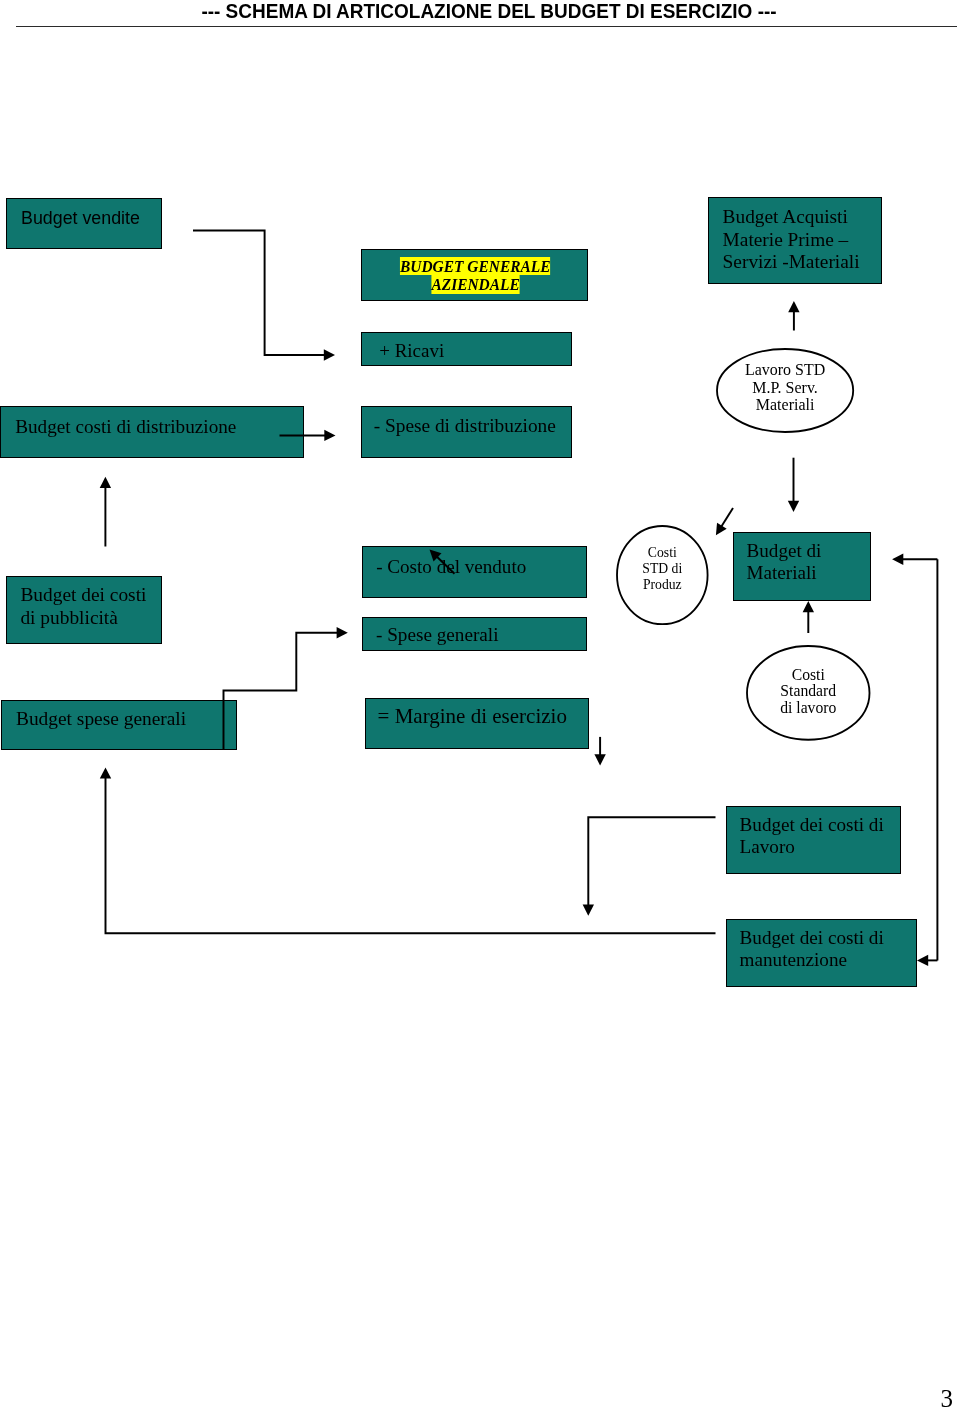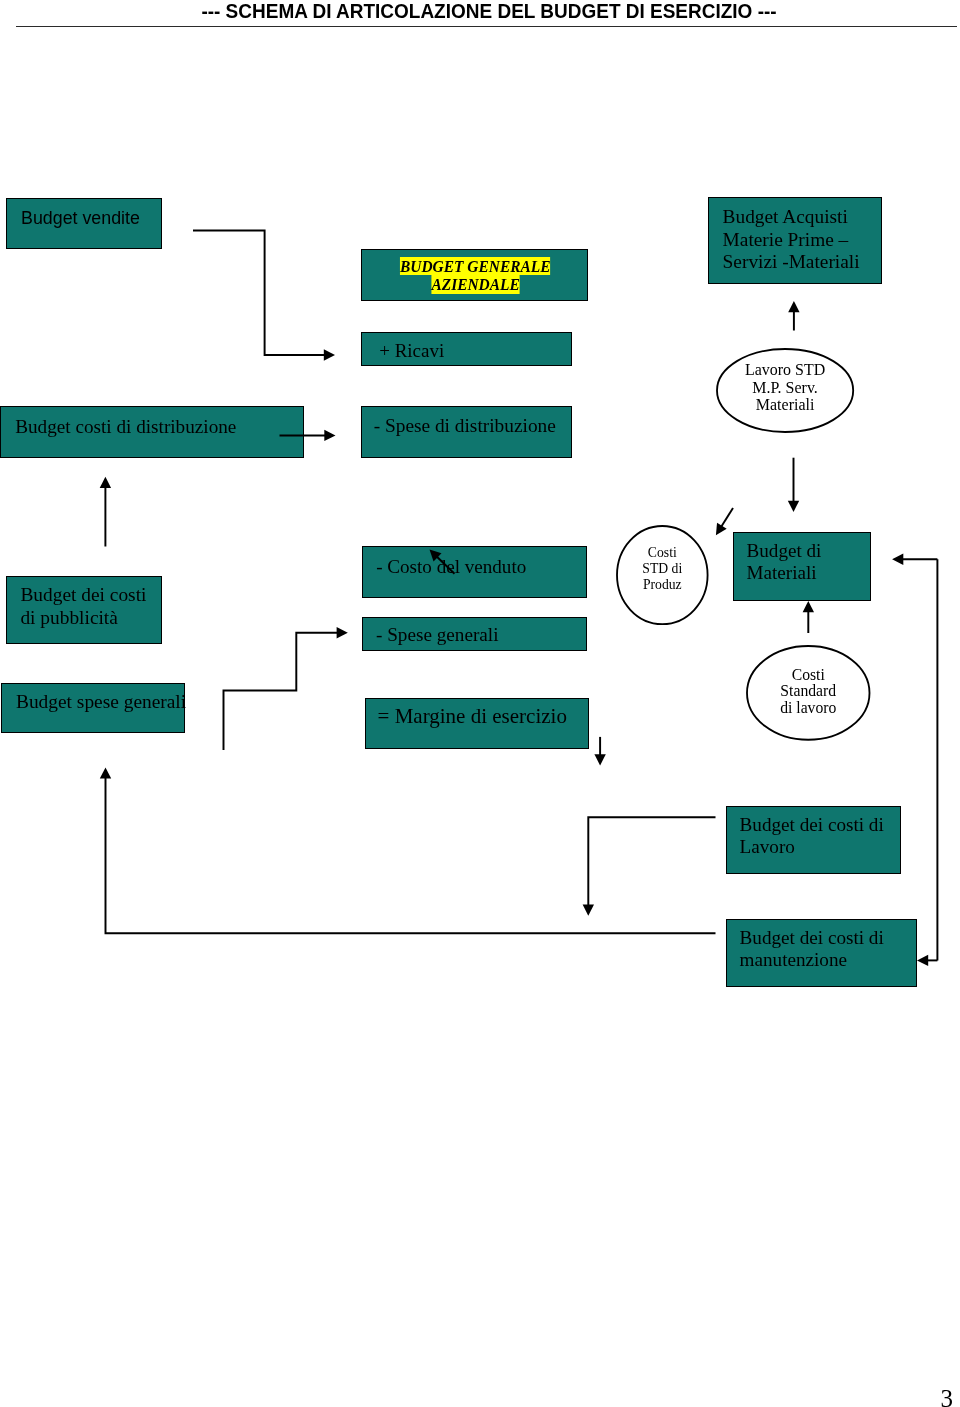--- a/index.html
+++ b/index.html
@@ -73,21 +73,21 @@
 
   #n-spesegen  {left:361.8px; top:616.6px; width:225px; height:34.4px;}
   #n-spesegen .tx{left:13.2px; top:6.0px; font-size:19.2px;}
 
   #n-costilavoro{left:745.8px; top:645px; width:124.5px; height:95.8px;}
   #n-costilavoro .tx{left:0;width:124.5px;text-align:center;font-size:16.8px;line-height:16.5px;transform:scaleX(0.935);transform-origin:50% 0;}
   #n-costilavoro .tx.l1{top:21.5px;}
   #n-costilavoro .tx.l2{top:38.0px;}
   #n-costilavoro .tx.l3{top:54.5px;}
 
-  #n-budgetspesegen{left:1.2px; top:683px; width:184px; height:50.3px;}
+  #n-budgetspesegen{left:1.2px; top:700px; width:236px; height:50.3px;}
   #n-budgetspesegen .tx{left:13.8px; top:7.3px; font-size:19.4px;}
 
   #n-margine   {left:364.7px; top:697.7px; width:224px; height:51.5px;}
   #n-margine .tx{left:11.9px; top:5px; font-size:21px;}
 
   #n-costilavorobox{left:725.9px; top:805.7px; width:175.2px; height:68.7px;}
   #n-costilavorobox .tx{left:12.7px;font-size:19.16px;line-height:21.7px;}
   #n-costilavorobox .tx.l1{top:7.2px;}
   #n-costilavorobox .tx.l2{top:28.9px;}
 

